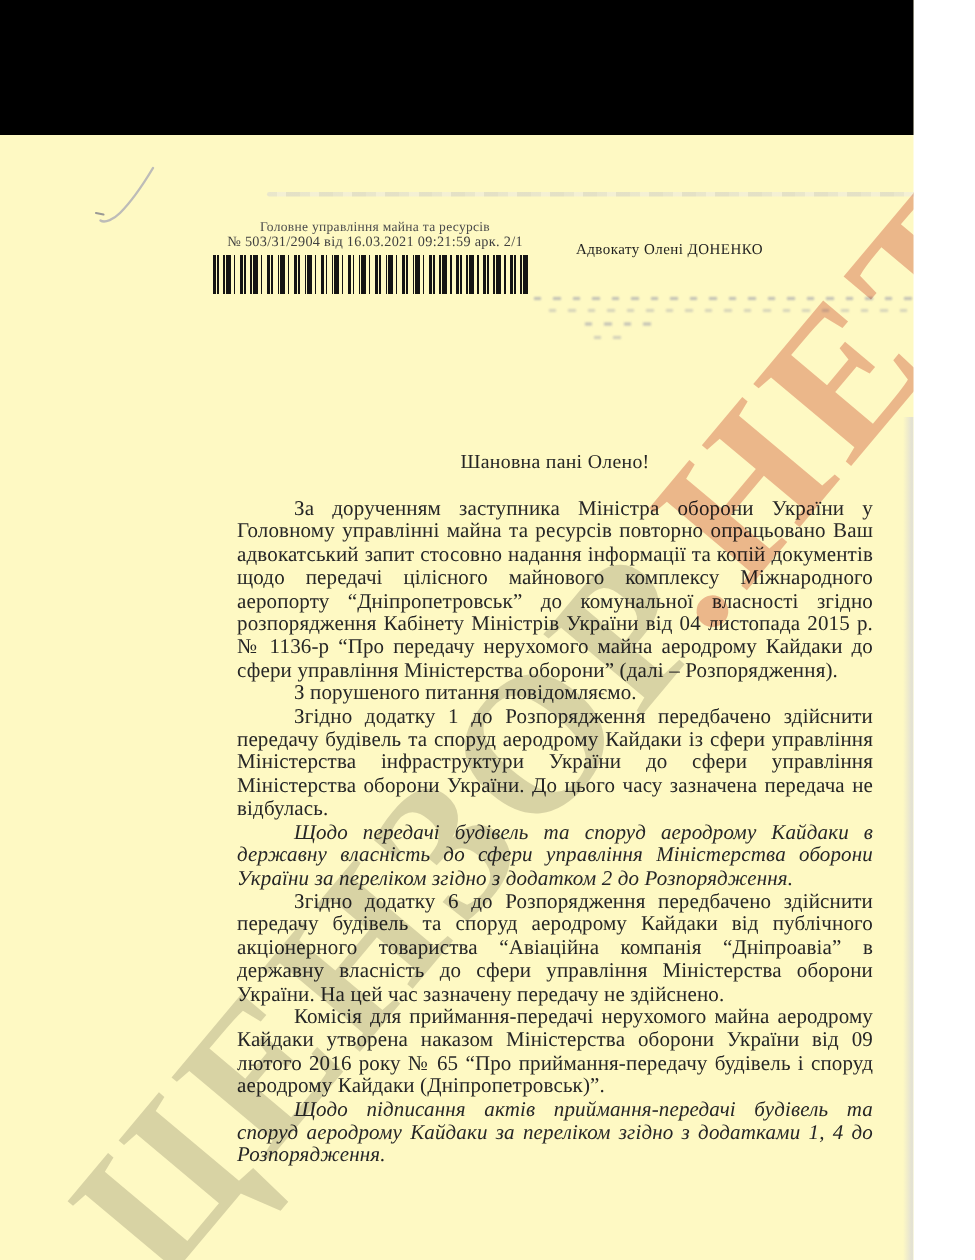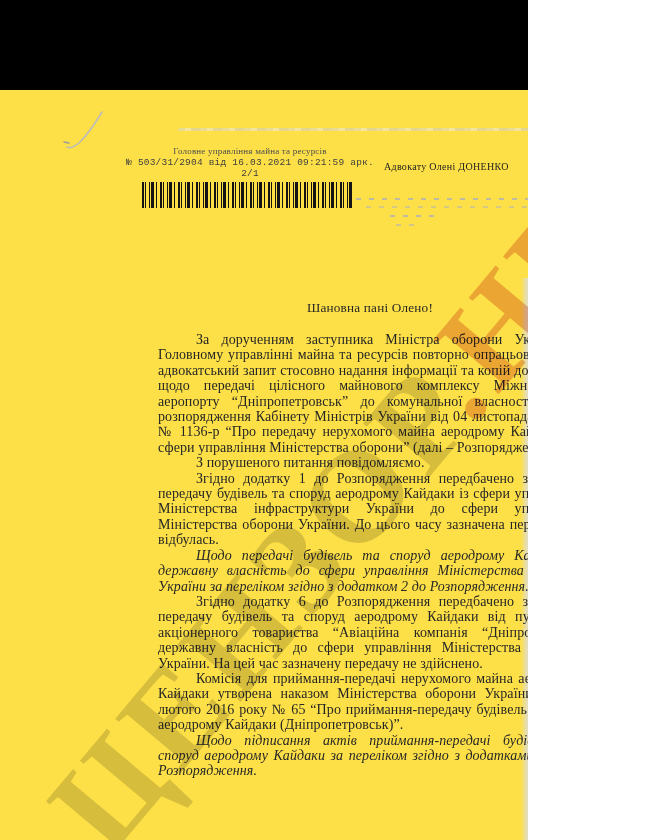--- a/index.html
+++ b/index.html
@@ -1,34 +1,34 @@
 <!DOCTYPE html>
 <html><head>
 <meta charset="utf-8">
 <style>
   * { margin:0; padding:0; box-sizing:border-box; }
   html,body { width:650px; height:840px; overflow:hidden; background:#ffffff;
               font-family:"Liberation Serif","DejaVu Serif",serif; }
-  .stage { position:relative; width:528px; height:840px; background:#fde047; overflow:hidden; }
+  .stage { position:relative; width:609px; height:840px; background:#fef9c3; overflow:hidden; }
 
   .top-band { position:absolute; left:0; top:0; width:650px; height:90px; background:#000; }
 
   .page-edge-streak { position:absolute; left:178px; top:128px; width:466px; height:3px;
       background:repeating-linear-gradient(90deg,#d9d8d2 0 7px, #ece9e2 7px 13px, #cfcec8 13px 22px);
       opacity:.55; border-radius:2px; }
 
   .right-strip { position:absolute; right:0; top:278px; width:7px; height:562px;
       background:linear-gradient(90deg, rgba(210,210,205,0) 0%, #dddcd6 80%); opacity:.8; }
 
   .pen-squiggle { position:absolute; left:58px; top:108px; }
 
   
   .stamp { position:absolute; left:116px; top:146px; width:268px; text-align:center; color:#4c4c4c; }
   .stamp-line1 { font-size:9px; letter-spacing:.2px; }
-  .stamp-line2 { font-size:9.5px; margin-top:1px; letter-spacing:.2px; color:#3f3f3f;font-family:Liberation Mono, monospace; }
+  .stamp-line2 { font-size:9.5px; margin-top:1px; letter-spacing:.2px; color:#3f3f3f; }
   .barcode { margin:3px 0 0 26px; width:212px; height:26px;
       background:
         repeating-linear-gradient(90deg,#141414 0 2px, transparent 2px 3px, #141414 3px 4px,
           transparent 4px 7px, #141414 7px 8px, transparent 8px 9px, #141414 9px 12px,
           transparent 12px 14px, #141414 14px 15px, transparent 15px 18px); }
 
   .addressee { position:absolute; left:384px; top:161px; font-size:10px; color:#1f1f1f;
       letter-spacing:.3px; }
 
   .redacted { position:absolute; height:2px; filter:blur(.7px); opacity:.85;

